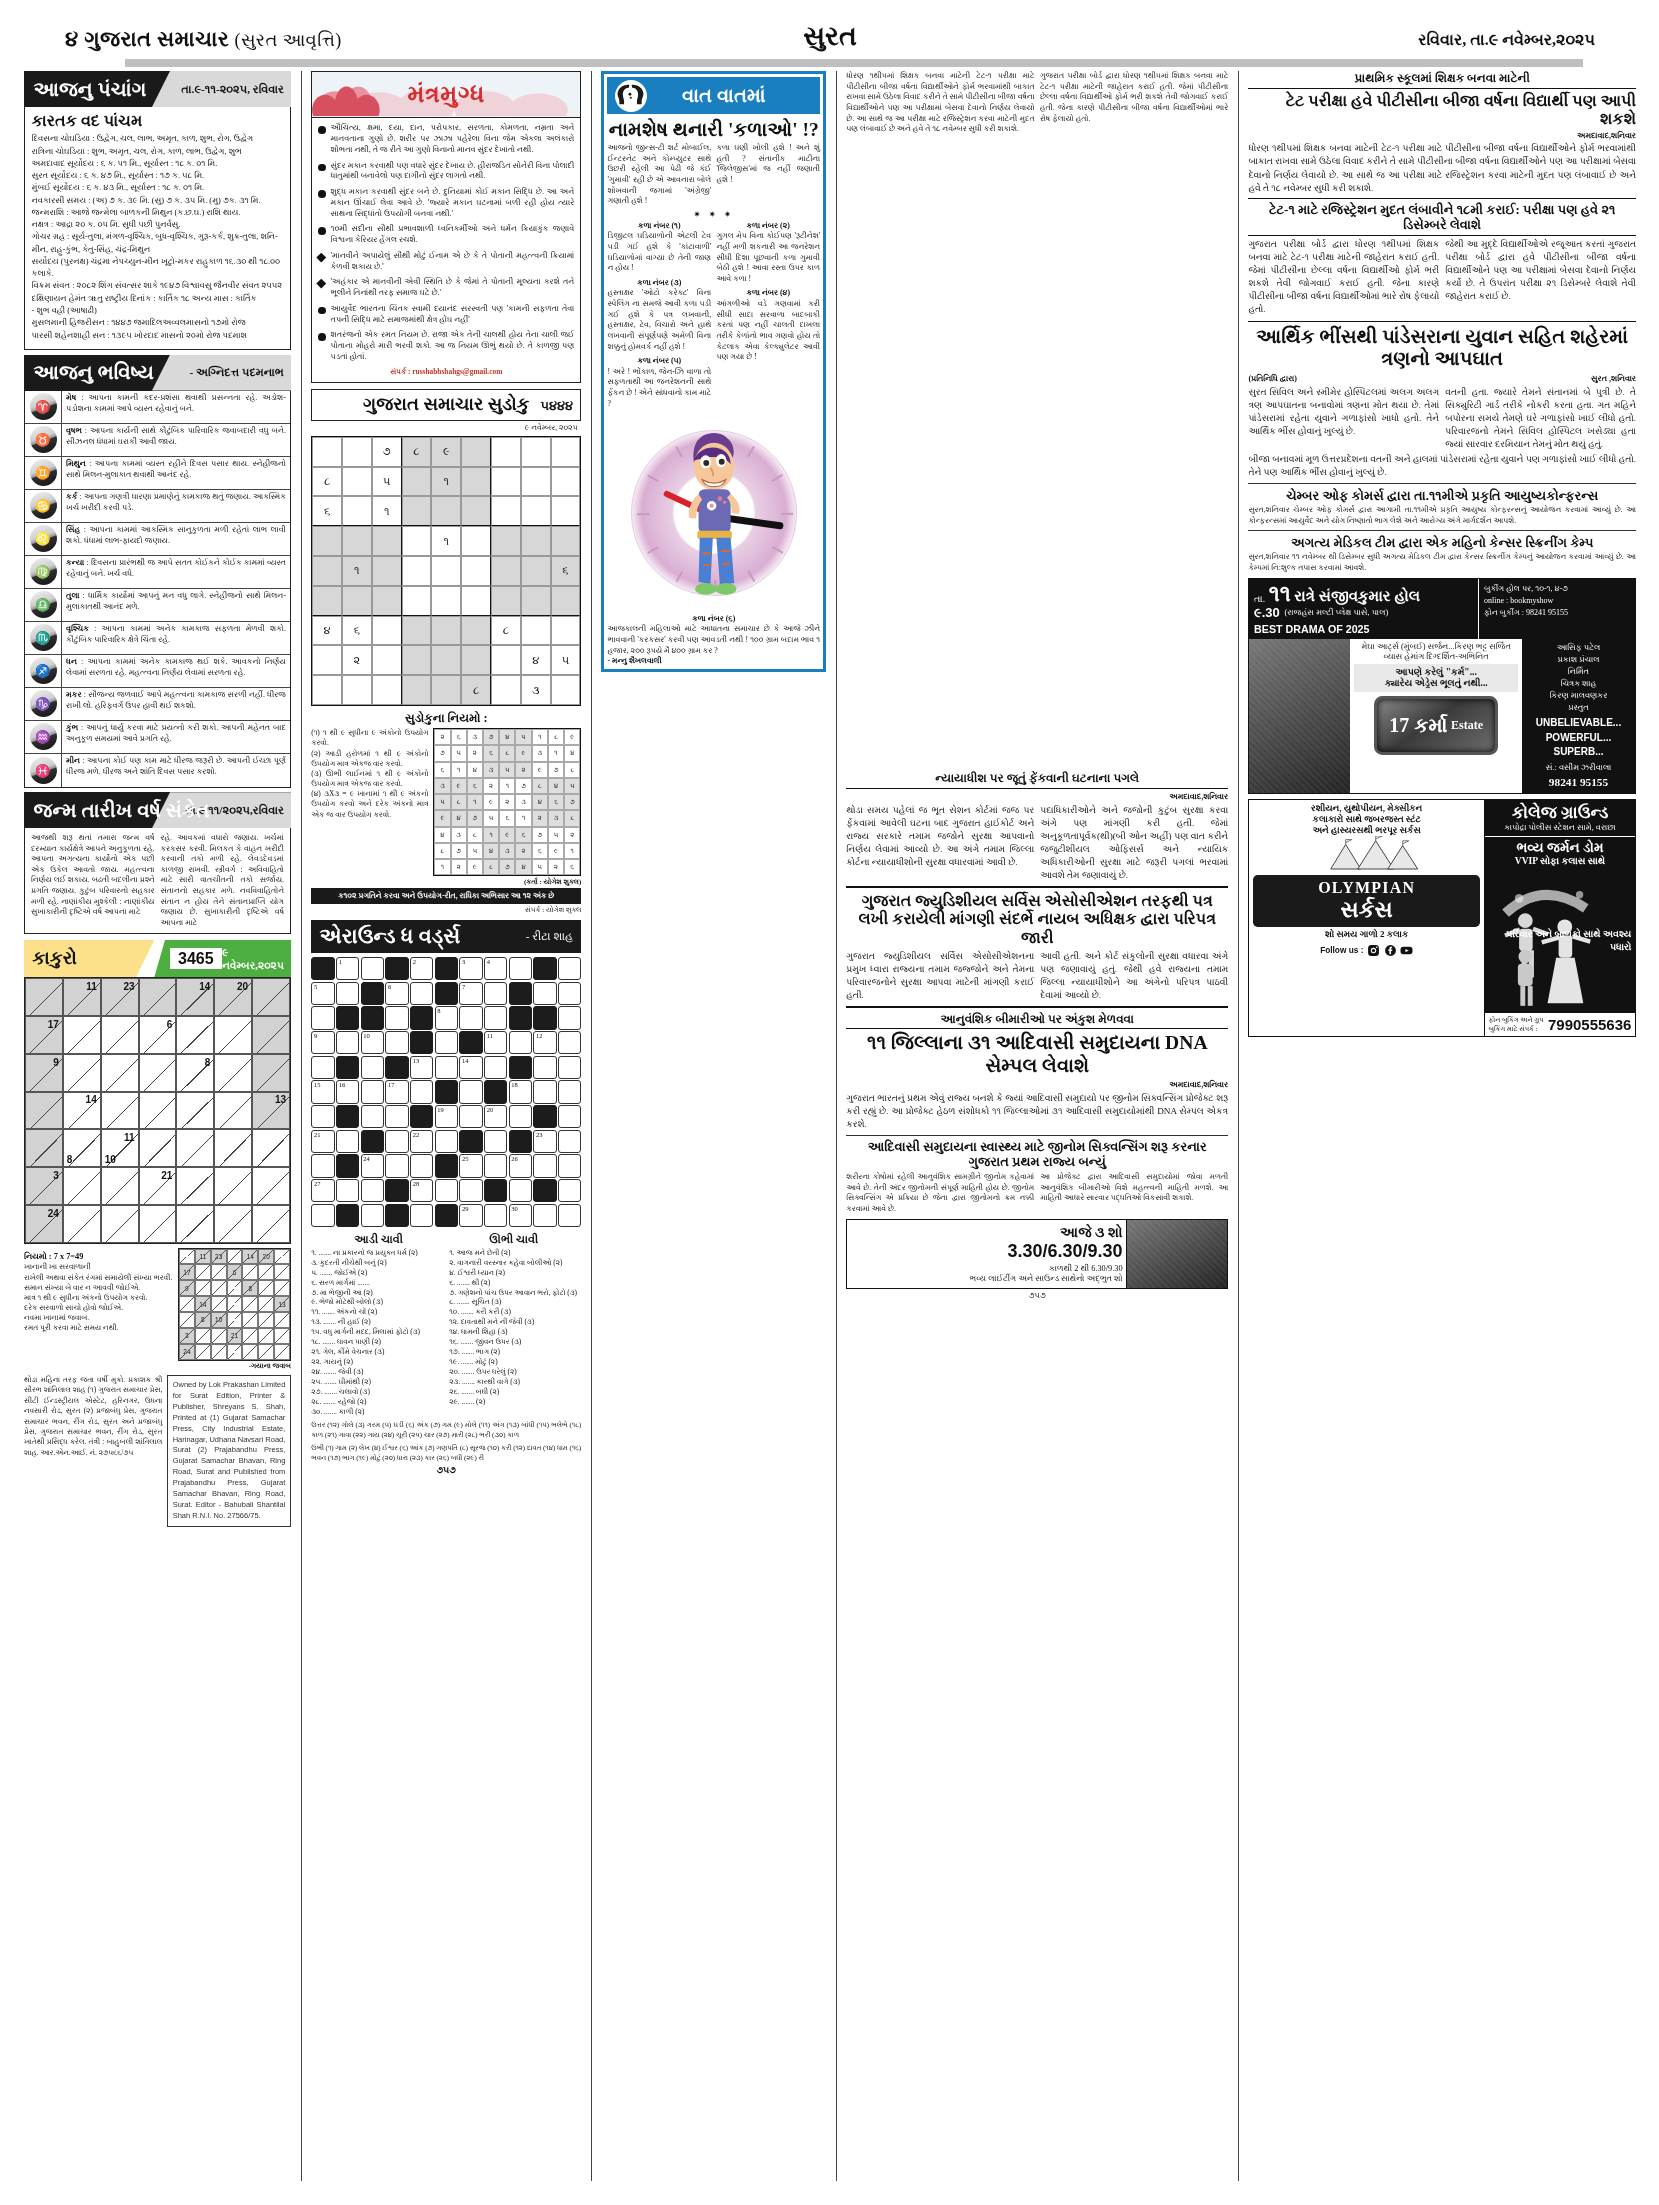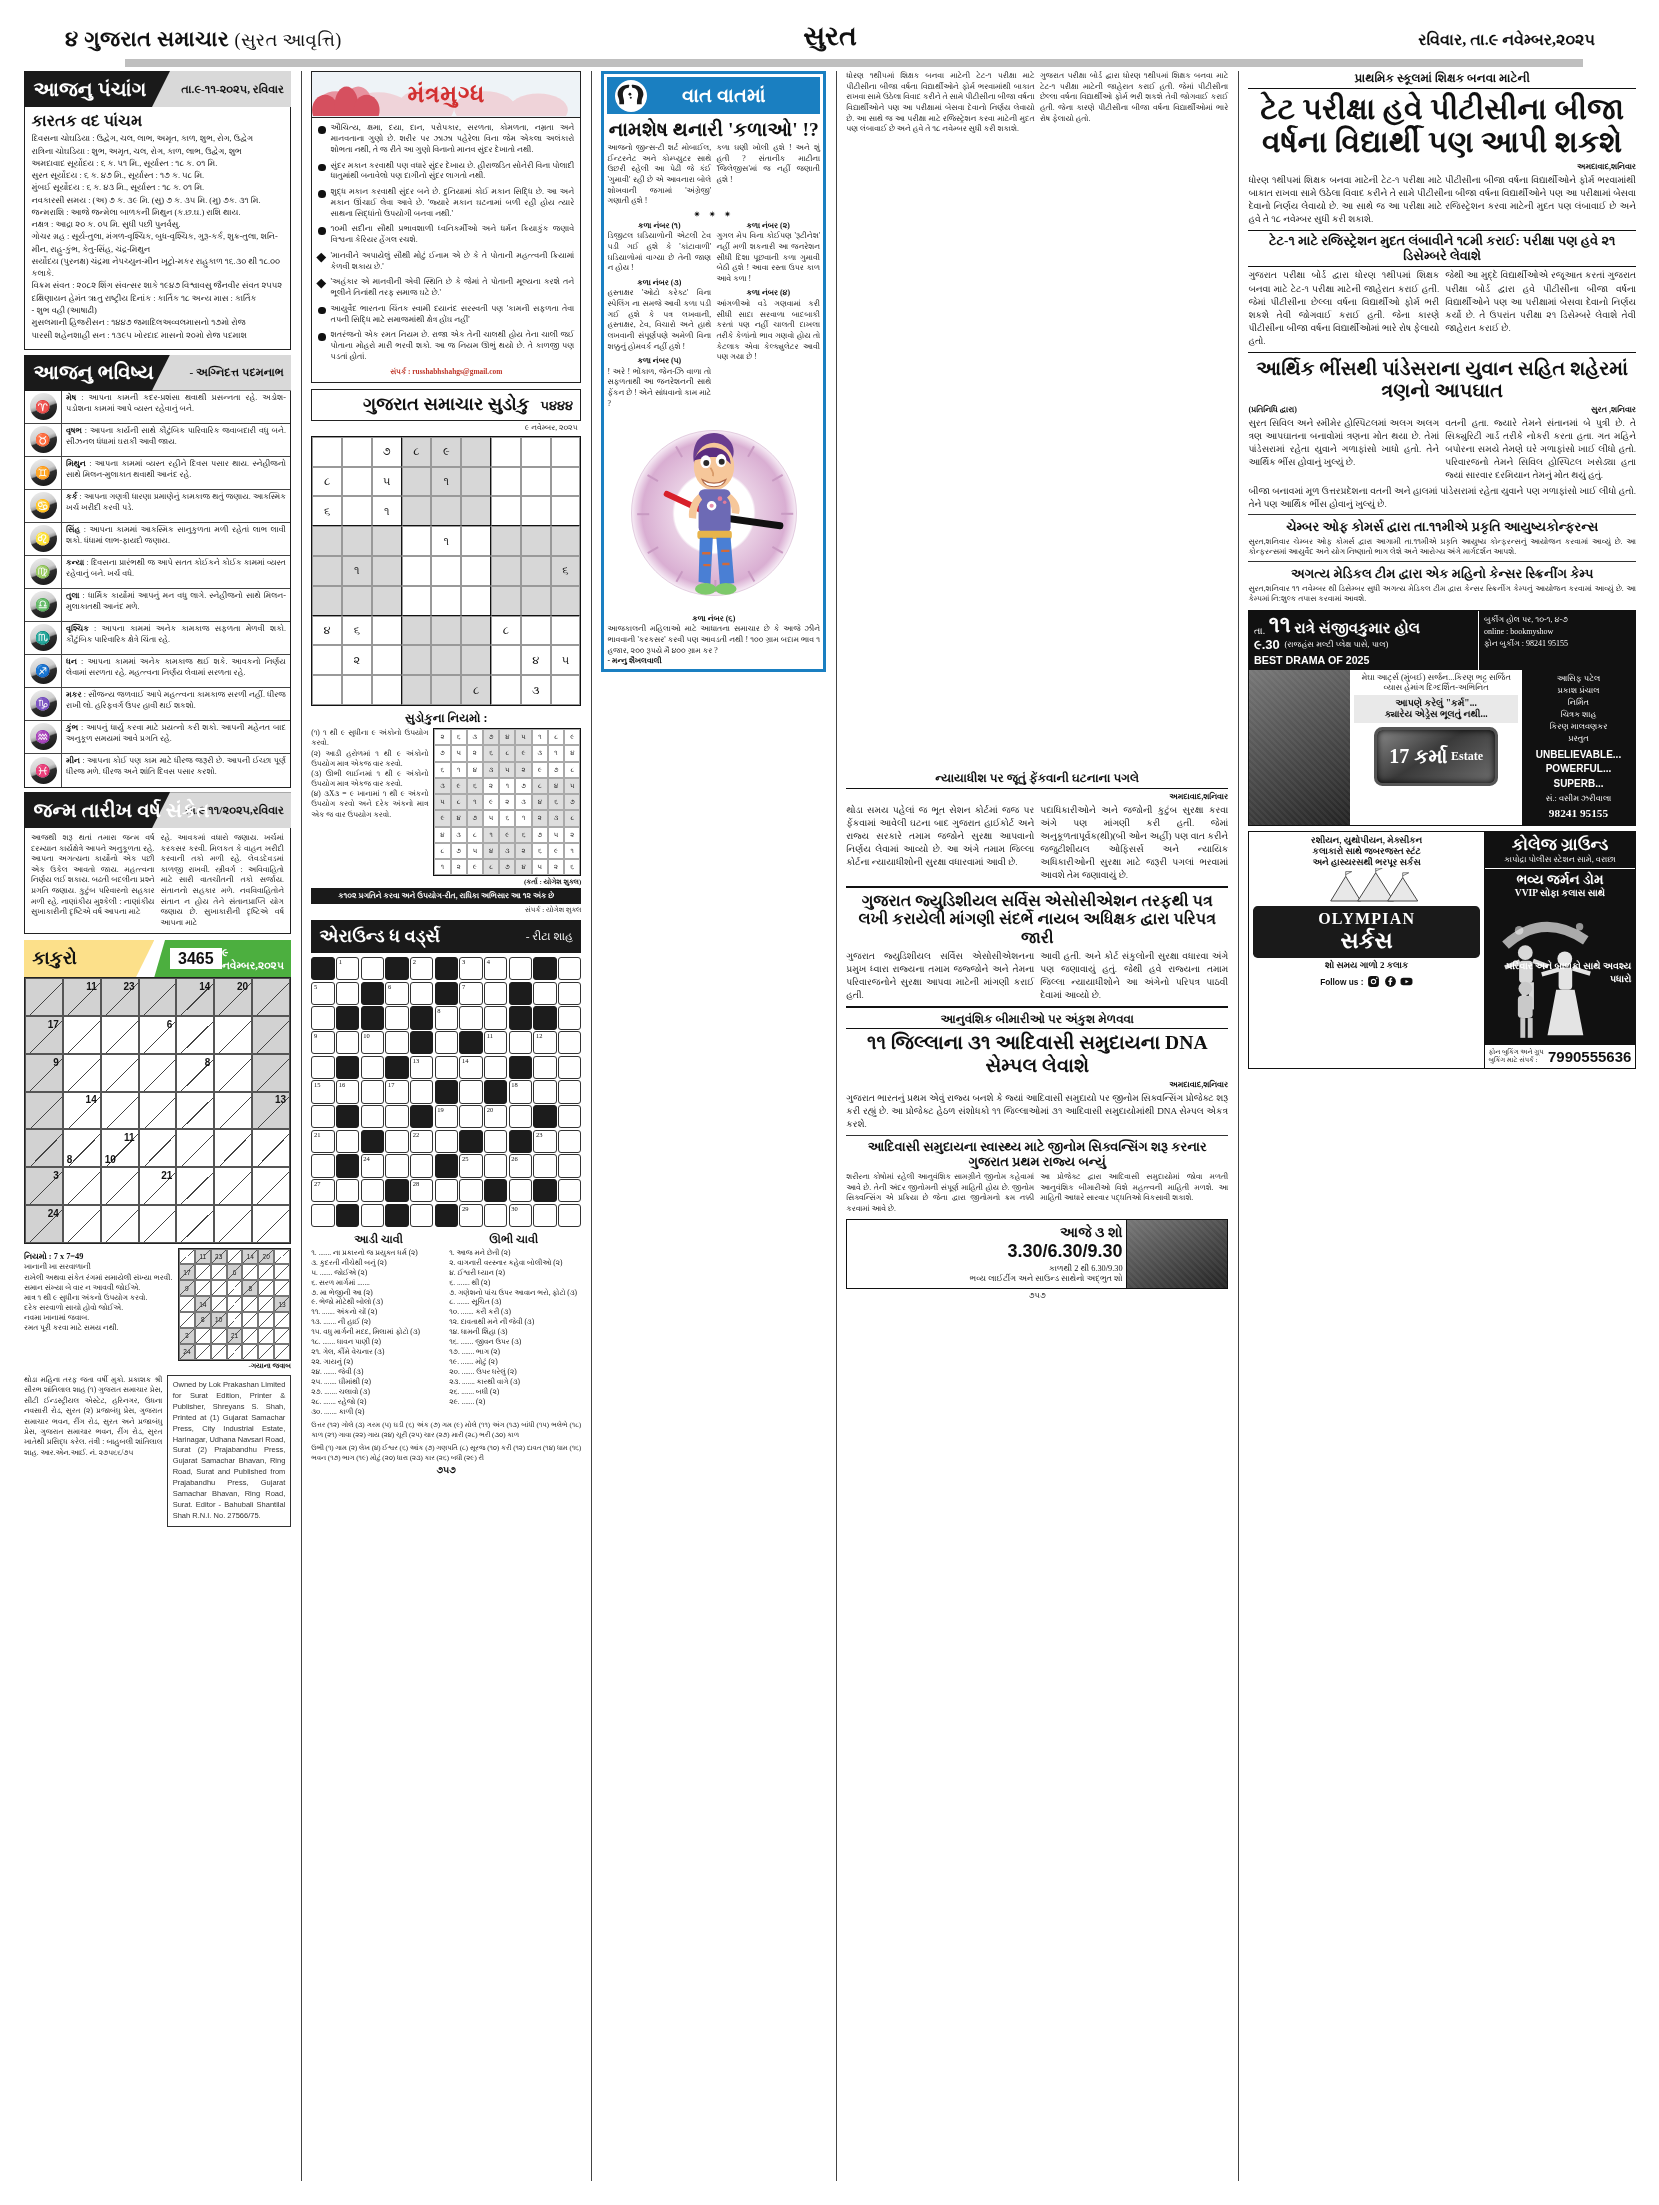--- a/index.html
+++ b/index.html
@@ -206,21 +206,21 @@
     font-family: "Liberation Serif", serif; background: #fff; }
   .ssol .c.sh { background: #dedede; }
   .sudfoot { background: #1a1a1a; color: #fff; text-align: center;
     font-size: 7.7px; font-weight: 700; padding: 3px 1.2px; margin-top: 2.4px;
     font-family: "Liberation Serif", serif; }
   .sudfoot2 { text-align: right; font-size: 7.1px; font-family: "Liberation Serif", serif; padding-top: 1.8px; }
 
   
   .xw-hdr { position: relative; height: 33px; background: #1a1a1a; color: #fff;
     display: flex; align-items: center; }
-  .xw-hdr .t { font-size: 18px; font-weight: 700; padding-left: 8.3px; font-family: "Liberation Serif", serif; }
+  .xw-hdr .t { font-size: 21px; font-weight: 700; padding-left: 8.3px; font-family: "Liberation Serif", serif; }
   .xw-hdr .a { position: absolute; right: 8.3px; font-size: 11.3px; font-family: "Liberation Serif", serif; }
   .xwgrid { display: grid; grid-template-columns: repeat(11,1fr); gap: 1.2px; padding: 3.6px 0; }
   .xc { aspect-ratio: 1/1; background: #fff; border: 0.8px solid #333; border-radius: 3px;
     position: relative; }
   .xc.blk { background: #1c1c1c; border-color: #1c1c1c; }
   .xc span { position: absolute; left: 1.8px; top: 0px; font-size: 6.5px;
     font-family: "Liberation Serif", serif; }
   .xw-clue-hdr { display: flex; margin-top: 2.4px; }
   .xw-clue-hdr div { flex: 1; text-align: center; font-size: 11.3px; font-weight: 700;
     font-family: "Liberation Serif", serif; }
@@ -261,21 +261,21 @@
     background: #111; transform-origin: 0 50%; transform: rotate(8deg);
     border-radius: 0 3px 3px 0; }
   .boy { position: absolute; left: 50%; top: 9.5px; transform: translateX(-50%); }
   .signoff { text-align: left; font-size: 7.7px; font-weight: 700;
     font-family: "Liberation Serif", serif; padding-right: 3.6px; }
 
   
   .kicker { text-align: center; font-size: 12px; font-weight: 700;
     font-family: "Liberation Serif", serif; border-bottom: 1.5px solid #111;
     padding-bottom: 1.8px; margin-bottom: 3px; line-height: 1.25; }
-  .hl-xl { text-align: center; font-size: 30px; font-weight: 700; line-height: 1.12;
+  .hl-xl { text-align: right; font-size: 16px; font-weight: 700; line-height: 1.12;
     font-family: "Liberation Serif", serif; margin-bottom: 3px; }
   .hl-lg { text-align: center; font-size: 19.6px; font-weight: 700; line-height: 1.14;
     font-family: "Liberation Serif", serif; margin-bottom: 3px; }
   .hl-md { text-align: center; font-size: 16px; font-weight: 700; line-height: 1.16;
     font-family: "Liberation Serif", serif; margin-bottom: 2.4px; }
   .hl-sm { text-align: center; font-size: 13px; font-weight: 700; line-height: 1.18;
     font-family: "Liberation Serif", serif; margin-bottom: 2.4px; }
   .byline { text-align: right; font-size: 8px; font-weight: 700;
     font-family: "Liberation Serif", serif; margin-bottom: 1.8px; }
   .n2col { display: flex; gap: 6px; }

